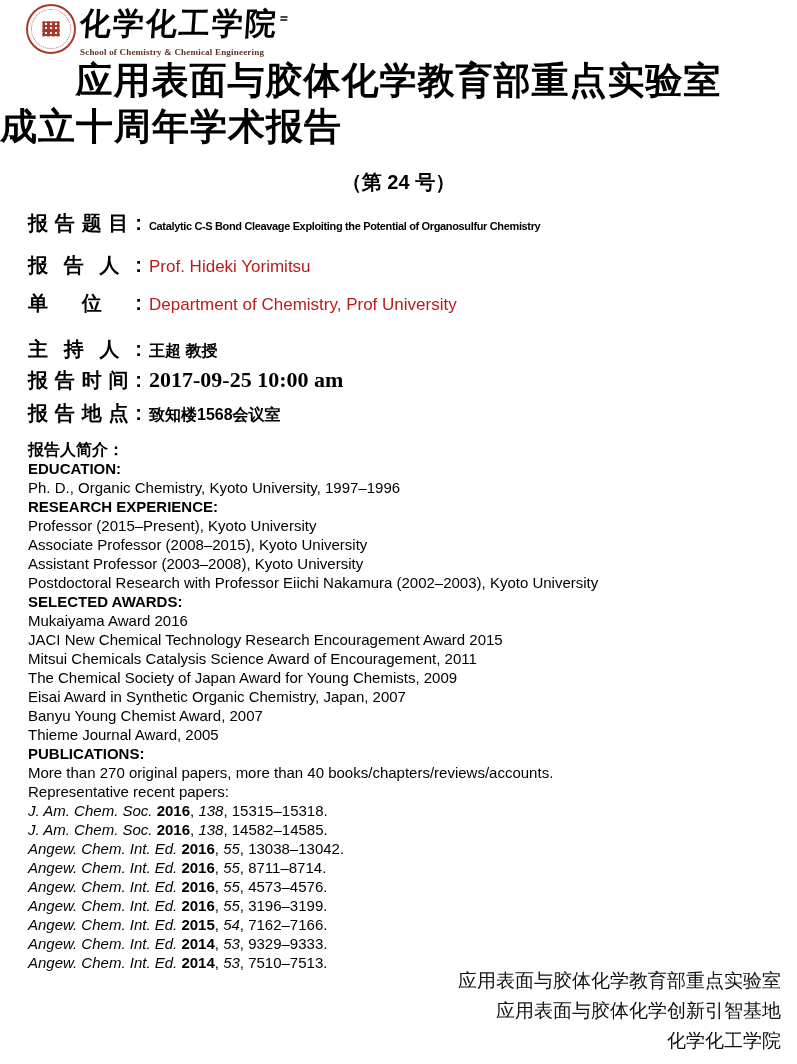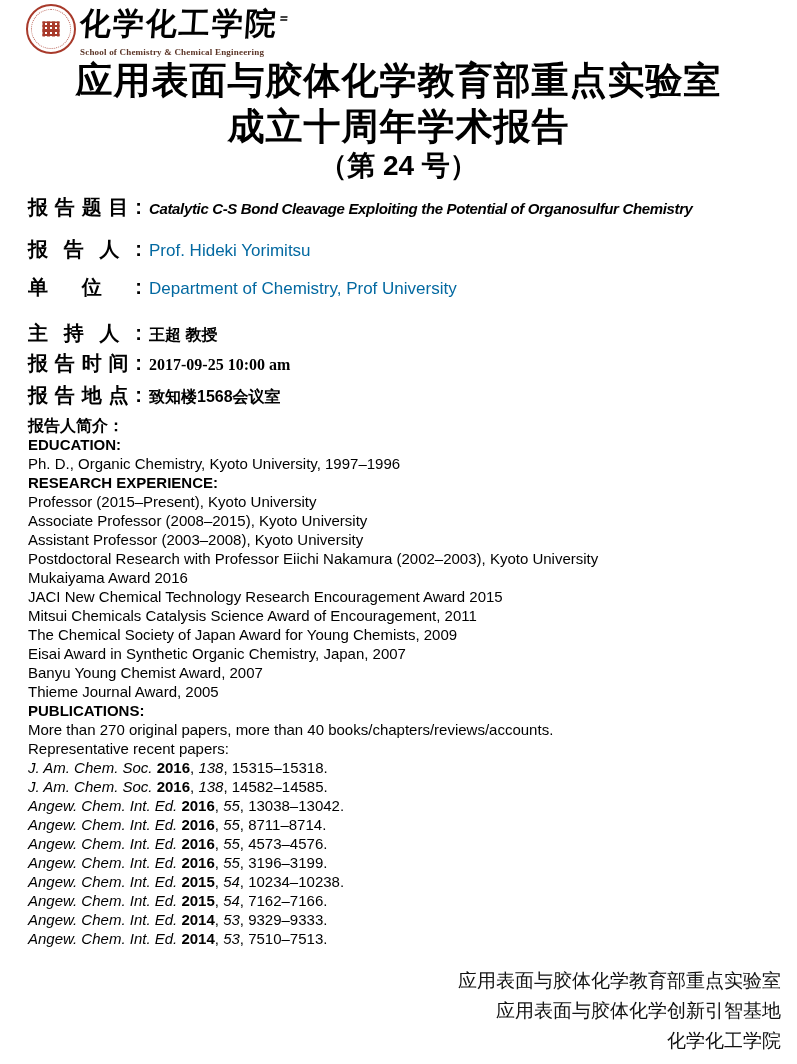--- a/index.html
+++ b/index.html
@@ -17,41 +17,41 @@
       repeating-linear-gradient(90deg, #a83a2b 0 3px, rgba(255,255,255,0) 3px 5px);
   }
   .logo-text { margin-left:4px; padding-top:4px; }
   .logo-cn { font-family:"Liberation Serif", serif; font-weight:700; font-size:31px; line-height:32px; letter-spacing:2px; transform:skewX(-4deg); }
   .logo-mark { display:inline-block; vertical-align:super; margin-left:2px; }
   .logo-mark i { display:block; width:7px; height:2px; background:#444; margin:1.5px 0; }
   .logo-en { font-family:"Liberation Serif", serif; font-weight:700; font-size:9px; letter-spacing:.2px; color:#5a3426; margin-top:7px; }
 
   
   .title1 { margin-top:58px; text-align:center; font-size:37px; line-height:46px; font-weight:700; letter-spacing:1px; }
-  .title2 { text-align:center; font-size:37px; line-height:46px; font-weight:700; letter-spacing:1px; }
-  .issue  { text-align:center; font-size:28px; line-height:26px; font-weight:700; margin-top:3px; }
+  .title2 { text-align:left; font-size:37px; line-height:46px; font-weight:700; letter-spacing:1px; }
+  .issue  { text-align:center; font-size:20px; line-height:26px; font-weight:700; margin-top:19px; }
 
   
   .info { margin:16px 0 0 28px; }
   .info-row { display:flex; align-items:baseline; }
   .info-label { display:flex; justify-content:space-between; width:114px; flex:0 0 114px; font-weight:700; font-size:20px; line-height:24px; }
   .info-value { margin-left:7px; white-space:nowrap; }
-  .v-bold-sans { font-weight:700; font-size:15px; letter-spacing:-0.35px;font-style:italic; }
-  .v-sans      { font-weight:400; font-size:17px; color:#0369a1; }
+  .v-bold-sans { font-weight:700; font-size:11px; letter-spacing:-0.35px; }
+  .v-sans      { font-weight:400; font-size:17px; color:#b91c1c; }
   .v-bold-cn   { font-weight:700; font-size:16px; }
-  .v-bold-serif{ font-family:"Liberation Serif", serif; font-weight:700; font-size:16px; }
+  .v-bold-serif{ font-family:"Liberation Serif", serif; font-weight:700; font-size:22px; }
   .info-row:nth-child(1){ margin-bottom:18px; }
   .info-row:nth-child(2){ margin-bottom:14px; }
   .info-row:nth-child(3){ margin-bottom:22px; }
   .info-row:nth-child(4){ margin-bottom:5px; }
   .info-row:nth-child(5){ margin-bottom:8px; }
   .info-row:nth-child(6){ margin-bottom:0; }
 
   
-  .bio { margin:8px 0 0 28px; }
+  .bio { margin:14px 0 0 28px; }
   .bio-heading { font-weight:700; font-size:16px; line-height:19px; }
   .bio-line { font-size:15px; line-height:19px; white-space:nowrap; }
   .bio-line.bold { font-weight:700; }
   .pub-line { font-size:15px; line-height:19px; white-space:nowrap; }
   .pub-journal { font-style:italic; }
   .pub-year { font-weight:700; }
   .pub-volume { font-style:italic;text-align:center; }
 
   
   .footer { position:absolute; right:16px; bottom:8px; text-align:right; font-family:"Liberation Serif", serif; font-size:19px; line-height:30px; color:#111; }
@@ -137,39 +137,39 @@
   <section class="bio">
     <div class="bio-heading">报告人简介：</div>
     <div id="bio-lines">
         <div class="bio-line bold">EDUCATION:</div>
         <div class="bio-line">Ph. D., Organic Chemistry, Kyoto University, 1997–1996</div>
         <div class="bio-line bold">RESEARCH EXPERIENCE:</div>
         <div class="bio-line">Professor (2015–Present), Kyoto University</div>
         <div class="bio-line">Associate Professor (2008–2015), Kyoto University</div>
         <div class="bio-line">Assistant Professor (2003–2008), Kyoto University</div>
         <div class="bio-line">Postdoctoral Research with Professor Eiichi Nakamura (2002–2003), Kyoto University</div>
+        <div class="bio-line bold">SELECTED AWARDS:</div>
         <div class="bio-line">Mukaiyama Award 2016</div>
         <div class="bio-line">JACI New Chemical Technology Research Encouragement Award 2015</div>
         <div class="bio-line">Mitsui Chemicals Catalysis Science Award of Encouragement, 2011</div>
         <div class="bio-line">The Chemical Society of Japan Award for Young Chemists, 2009</div>
         <div class="bio-line">Eisai Award in Synthetic Organic Chemistry, Japan, 2007</div>
         <div class="bio-line">Banyu Young Chemist Award, 2007</div>
         <div class="bio-line">Thieme Journal Award, 2005</div>
         <div class="bio-line bold">PUBLICATIONS:</div>
         <div class="bio-line">More than 270 original papers, more than 40 books/chapters/reviews/accounts.</div>
         <div class="bio-line">Representative recent papers:</div>
       </div>
     <div id="pub-lines">
         <div class="pub-line"><span class="pub-journal">J. Am. Chem. Soc.</span> <span class="pub-year">2016</span>, <span class="pub-volume">138</span>, 15315–15318.</div>
         <div class="pub-line"><span class="pub-journal">J. Am. Chem. Soc.</span> <span class="pub-year">2016</span>, <span class="pub-volume">138</span>, 14582–14585.</div>
         <div class="pub-line"><span class="pub-journal">Angew. Chem. Int. Ed.</span> <span class="pub-year">2016</span>, <span class="pub-volume">55</span>, 13038–13042.</div>
         <div class="pub-line"><span class="pub-journal">Angew. Chem. Int. Ed.</span> <span class="pub-year">2016</span>, <span class="pub-volume">55</span>, 8711–8714.</div>
         <div class="pub-line"><span class="pub-journal">Angew. Chem. Int. Ed.</span> <span class="pub-year">2016</span>, <span class="pub-volume">55</span>, 4573–4576.</div>
         <div class="pub-line"><span class="pub-journal">Angew. Chem. Int. Ed.</span> <span class="pub-year">2016</span>, <span class="pub-volume">55</span>, 3196–3199.</div>
-        <div class="pub-line"><span class="pub-journal">Angew. Chem. Int. Ed.</span> <span class="pub-year">2015</span>, <span class="pub-volume">54</span>, 10234–10238.</div>
         <div class="pub-line"><span class="pub-journal">Angew. Chem. Int. Ed.</span> <span class="pub-year">2015</span>, <span class="pub-volume">54</span>, 7162–7166.</div>
         <div class="pub-line"><span class="pub-journal">Angew. Chem. Int. Ed.</span> <span class="pub-year">2014</span>, <span class="pub-volume">53</span>, 9329–9333.</div>
         <div class="pub-line"><span class="pub-journal">Angew. Chem. Int. Ed.</span> <span class="pub-year">2014</span>, <span class="pub-volume">53</span>, 7510–7513.</div>
       </div>
   </section>
 
   <footer class="footer" id="footer-lines">
       <div class="footer-line">应用表面与胶体化学教育部重点实验室</div>
       <div class="footer-line">应用表面与胶体化学创新引智基地</div>
       <div class="footer-line">化学化工学院</div>

